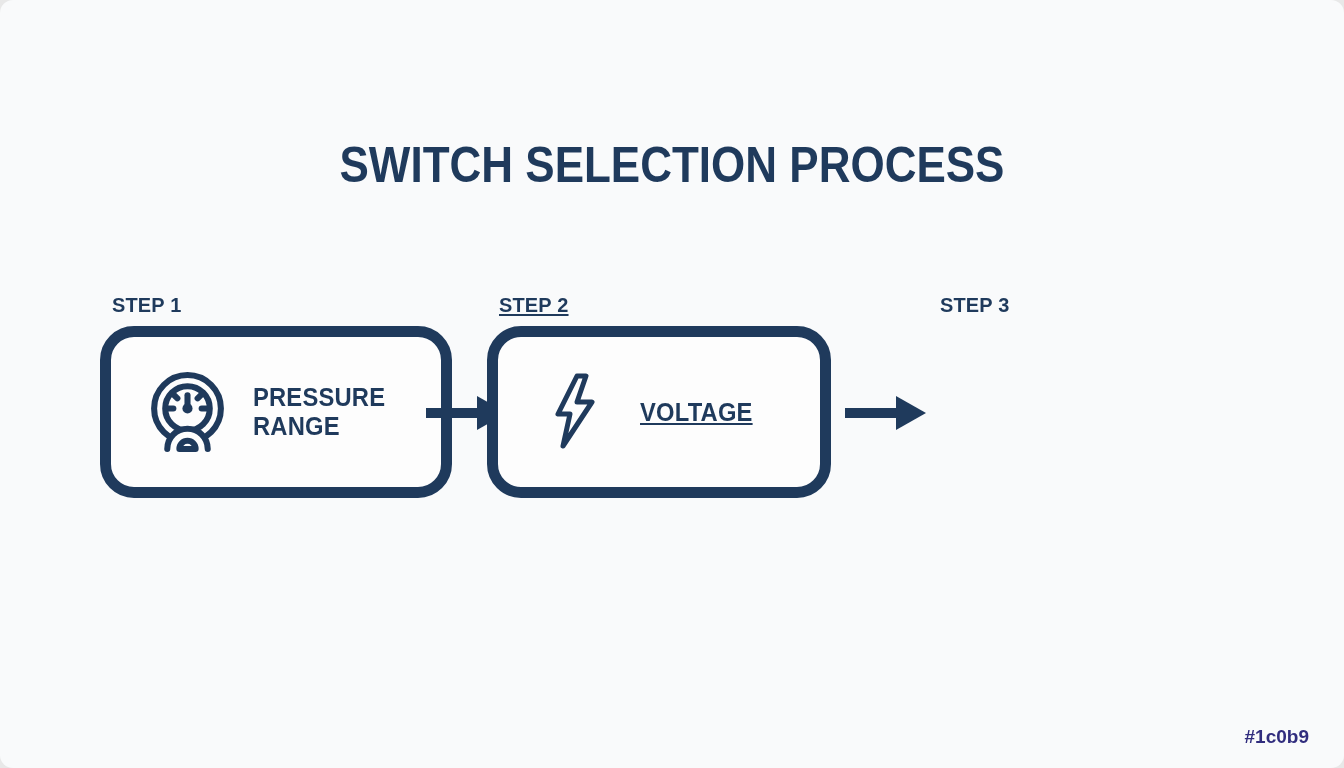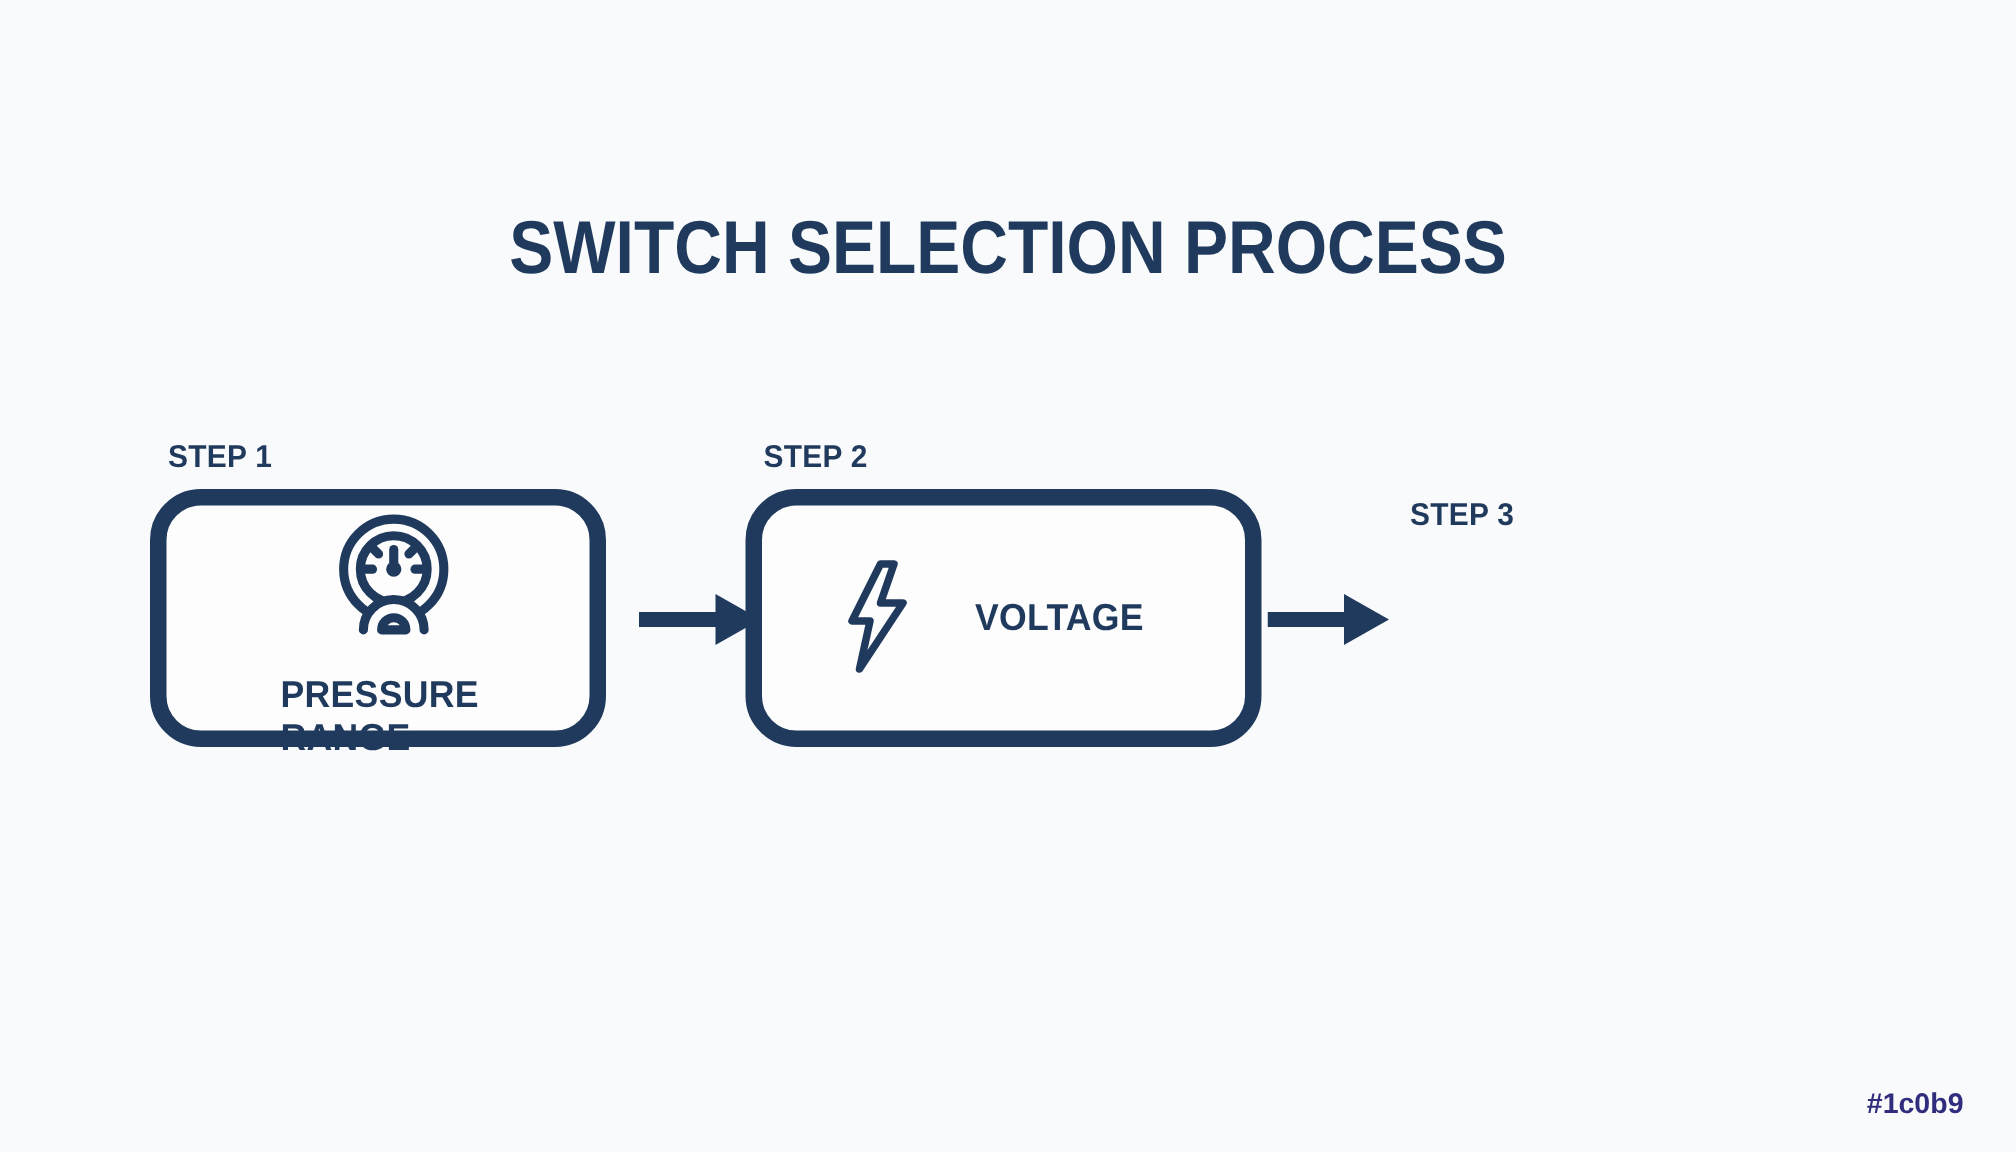--- a/index.html
+++ b/index.html
@@ -8,20 +8,21 @@
     background: #e8e8e8;
     font-family: "Liberation Sans", "DejaVu Sans", sans-serif;
   }
   .canvas {
     position: relative;
     width: 1344px;
     height: 768px;
     background: var(--background, #f9fafb);
     overflow: hidden;
     color: var(--primary, #1f3a5c);
+    border-radius: 13px;
   }
   .title {
     position: absolute;
     top: 136px;
     left: 0;
     width: 100%;
     text-align: center;
     font-size: 50px;
     font-weight: 700;
     letter-spacing: 0px;
@@ -49,24 +50,24 @@
     border: 11px solid var(--primary, #1f3a5c);
     border-radius: 34px;
     background: var(--box-fill, #fdfdfd);
     display: flex;
     align-items: center;
     padding-left: 30px;
     padding-right: 10px;
     gap: 20px;
   }
   .step1 { left: 88px; padding-left: 12px; }
-  .step1 .step-box { width: 304px; flex-direction: column; }
-  .step2 { left: 497px; }
+  .step1 .step-box { width: 352px; }
+  .step2 { left: 487px; text-decoration: underline; }
   .step2 .step-box { width: 344px; }
-  .step3 { left: 928px; margin-top: 39px; }
+  .step3 { left: 928px; }
   .step3 .step-box { width: 330px; }
   .icon-wrap {
     width: 92px;
     flex: 0 0 92px;
     display: flex;
     align-items: center;
     justify-content: center;
   }
   .step-name {
     font-size: 25px;

